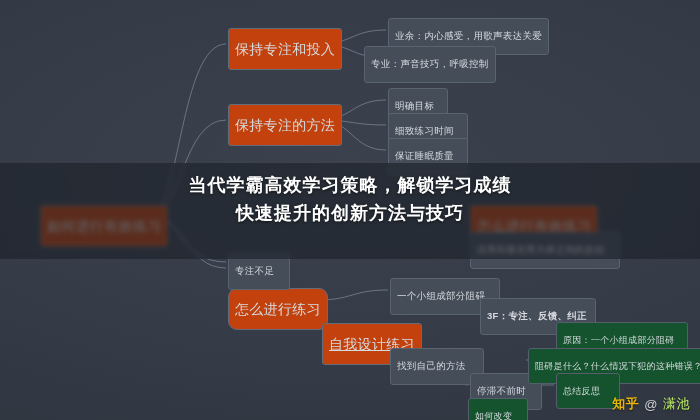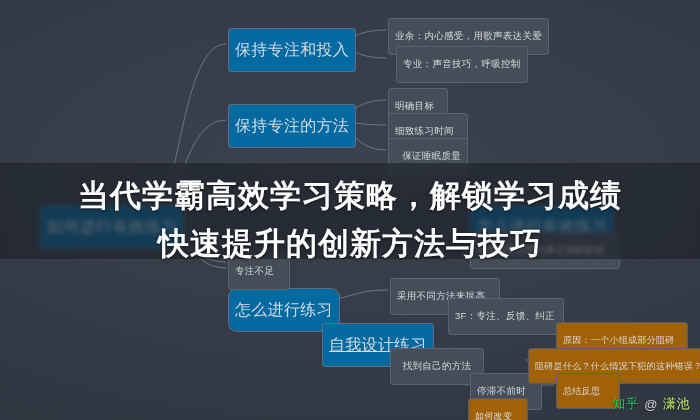--- a/index.html
+++ b/index.html
@@ -27,54 +27,54 @@
     background:#444c58;
     border:1px solid #596374;
     border-radius:3px;
     color:#d7dbe0;
     font-size:9.5px;
     line-height:1.15;
     padding:12px 6px;
     white-space:nowrap;
     letter-spacing:.3px;
   }
-  .node.lv1{background:#0369a1;border-color:#626c7c;font-size:16px;}
+  .node.lv1{background:#c2410c;border-color:#626c7c;font-size:14px;}
   .node.lv2{background:#454d59;border-color:#5a6372;}
-  .node.lv3{background:#a16207;border-color:#555e6c;font-size:9px;}
+  .node.lv3{background:#14532d;border-color:#555e6c;font-size:9px;}
 
   
   #board{position:absolute;inset:0;}
 
   
   #title-band{
     position:absolute;left:0;right:0;top:163px;height:96px;
     background:rgba(28,33,40,0.62);
     backdrop-filter:blur(2px);
   }
   #title-text{
     position:absolute;left:0;right:0;top:172px;
     text-align:center;
     color:#ffffff;
-    font-size:31px;
+    font-size:18px;
     font-weight:bold;
     line-height:1.55;
     letter-spacing:1px;
     text-shadow:0 1px 3px rgba(0,0,0,.6);
     padding:0 32px;
   }
 
   
   #watermark{
     position:absolute;right:10px;bottom:7px;
     display:flex;align-items:center;gap:5px;
     color:#e8eaed;font-size:13px;letter-spacing:.5px;
     text-shadow:0 1px 2px rgba(0,0,0,.55);
   }
   #watermark .zh-logo{
-    font-size:13px;font-weight:normal;color:#22c55e;
+    font-size:13px;font-weight:bold;color:#eab308;
   }
   #watermark .zh-sep{opacity:.85;}
   #watermark .zh-user{color:#bef264;}
 </style>
 </head>
 <body>
 
 <div id="stage">
 
   <div id="bg-gradient"></div>
@@ -110,33 +110,33 @@
         <path d="M542 360 C 548 360, 548 360, 526 360"></path>
         <path d="M542 385 C 550 385, 550 385, 554 385"></path>
 
         <path d="M520 218 C 520 226, 520 230, 520 244"></path>
       </g>
     </svg>
 
     <div id="nodes">
         <div class="node lv1" style="left: 228px; top: 28px; min-width: 90px;">保持专注和投入</div>
         <div class="node lv2" style="left: 388px; top: 18px; min-width: 148px;">业余：内心感受，用歌声表达关爱</div>
-        <div class="node lv2" style="left: 396px; top: 46px; min-width: 124px; text-align: center;">专业：声音技巧，呼吸控制</div>
+        <div class="node lv2" style="left: 364px; top: 46px; min-width: 124px; text-align: center;">专业：声音技巧，呼吸控制</div>
         <div class="node lv1" style="left: 228px; top: 104px; min-width: 90px;">保持专注的方法</div>
         <div class="node lv2" style="left: 388px; top: 88px; min-width: 60px;">明确目标</div>
         <div class="node lv2" style="left: 388px; top: 113px; min-width: 80px;">细致练习时间</div>
-        <div class="node lv2" style="left: 388px; top: 138px; min-width: 80px; text-align: right;">保证睡眠质量</div>
+        <div class="node lv2" style="left: 388px; top: 138px; min-width: 80px;">保证睡眠质量</div>
         <div class="node lv1" style="left: 40px; top: 205px; min-width: 104px;">如何进行有效练习</div>
         <div class="node lv1" style="left: 470px; top: 205px; min-width: 104px;">怎么进行有效练习</div>
         <div class="node lv2" style="left: 470px; top: 232px; min-width: 150px;">优秀和最优秀大师之间的差别</div>
         <div class="node lv1" style="left: 228px; top: 288px; min-width: 88px; border-radius: 9px;">怎么进行练习</div>
-        <div class="node lv2" style="left: 390px; top: 278px; min-width: 110px;">采用不同方法来提高</div>
-        <div class="node lv2" style="left: 448px; top: 298px; min-width: 116px;">3F：专注、反馈、纠正</div>
+        <div class="node lv2" style="left: 390px; top: 278px; min-width: 110px;">一个小组成部分阻碍</div>
+        <div class="node lv2" style="left: 480px; top: 298px; min-width: 116px; font-weight: bold;">3F：专注、反馈、纠正</div>
         <div class="node lv1" style="left: 322px; top: 323px; min-width: 82px; text-decoration: underline;">自我设计练习</div>
-        <div class="node lv2" style="left: 390px; top: 348px; min-width: 94px; text-align: center;">找到自己的方法</div>
+        <div class="node lv2" style="left: 390px; top: 348px; min-width: 94px;">找到自己的方法</div>
         <div class="node lv2" style="left: 470px; top: 373px; min-width: 72px;">停滞不前时</div>
         <div class="node lv3" style="left: 468px; top: 398px; min-width: 60px;">如何改变</div>
         <div class="node lv3" style="left: 556px; top: 322px; min-width: 132px;">原因：一个小组成部分阻碍</div>
         <div class="node lv3" style="left: 528px; top: 348px; min-width: 172px;">阻碍是什么？什么情况下犯的这种错误？</div>
         <div class="node lv3" style="left: 556px; top: 373px; min-width: 64px;">总结反思</div>
         <div class="node lv2" style="left: 228px; top: 253px; min-width: 62px;">专注不足</div>
       </div>
   </div>
 
   <div id="title-band"></div>

